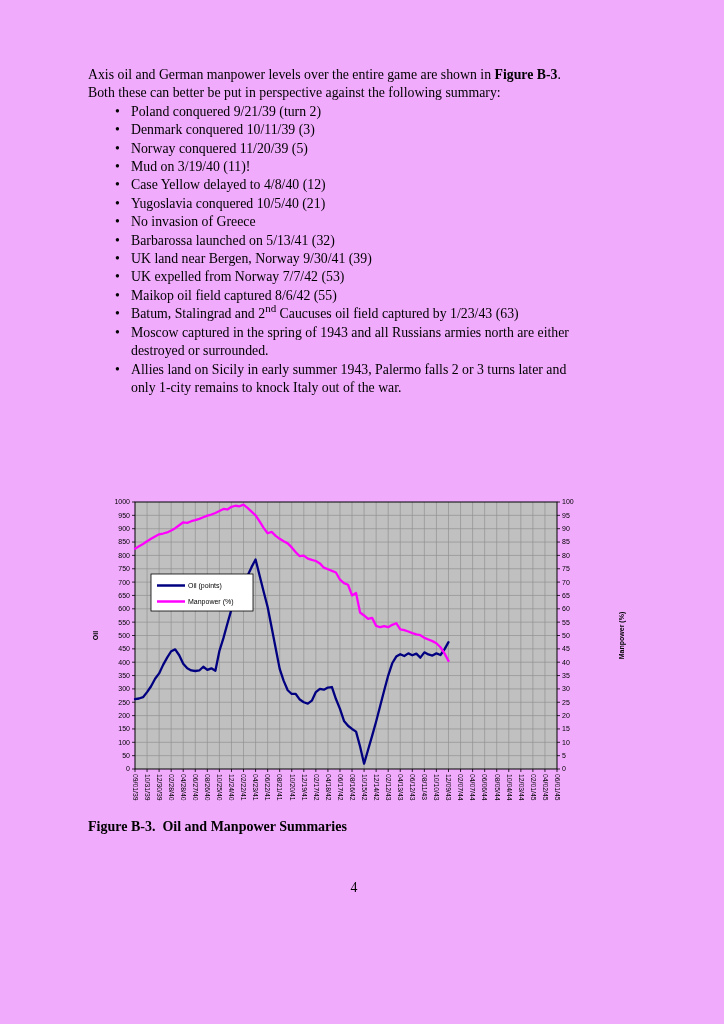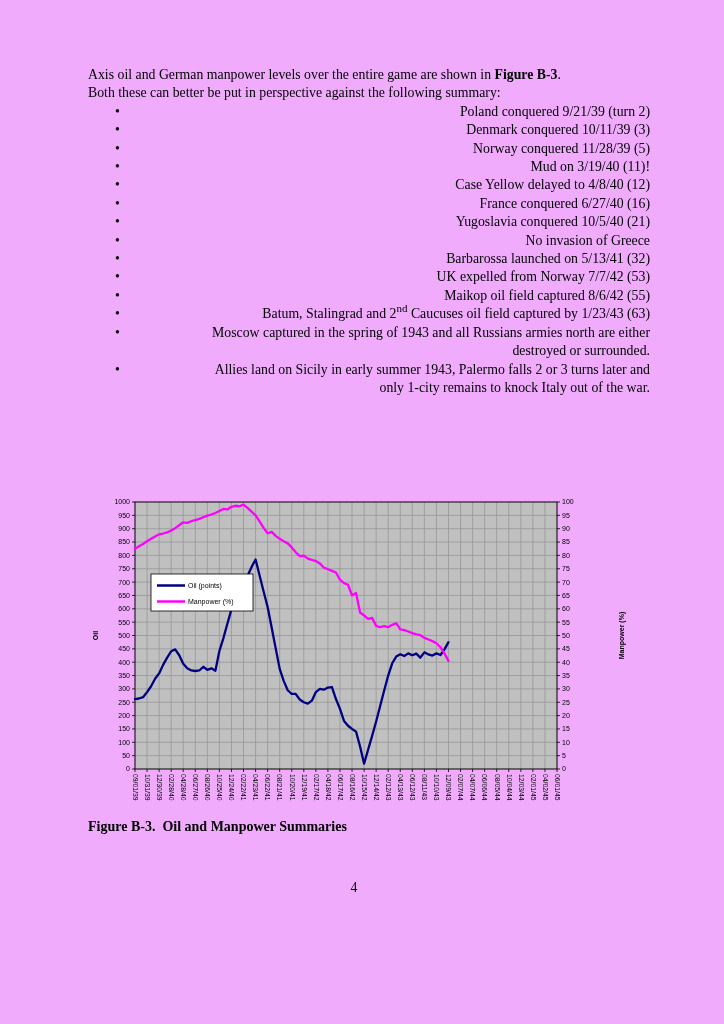--- a/index.html
+++ b/index.html
@@ -6,21 +6,21 @@
   .page {
     position:relative; width:724px; height:1024px; background:#f0abfc;
     font-family:"Liberation Serif", serif; color:#000; overflow:hidden;
   }
   .content {
     position:absolute; left:88px; top:66px; width:562px;
     font-size:13.8px; line-height:18.4px;
   }
   .intro { margin:0; white-space:pre-wrap; }
   .intro b { font-weight:bold; }
-  ul.bullets { list-style:none; margin:0; padding:0;text-align:right; }
+  ul.bullets { list-style:none; margin:0; padding:0; }
   ul.bullets li { position:relative; padding-left:43px; white-space:pre-wrap; }
   ul.bullets li::before { content:"\2022"; position:absolute; left:27px; top:0; }
   ul.bullets sup { font-size:11px; line-height:0; vertical-align:super; }
   .figure { position:absolute; left:88px; top:494px; width:565px; }
   .figure svg { display:block; font-family:"Liberation Sans", sans-serif; }
   .caption {
     width:530px; text-align:left; font-weight:bold; font-size:14px;
     margin-top:3px; white-space:pre-wrap;
   }
   .pagenum { position:absolute; top:880px; left:0; width:708px; text-align:center; font-size:13.8px; }
@@ -29,27 +29,27 @@
 <body>
 
 <div class="page">
 
   <div class="content">
     <p class="intro"><span>Axis oil and German manpower levels over the entire game are shown in </span><b>Figure B-3</b><span>.
 Both these can better be put in perspective against the following summary:</span></p>
     <ul class="bullets" id="bullet-list">
         <li>Poland conquered 9/21/39 (turn 2)</li>
         <li>Denmark conquered 10/11/39 (3)</li>
-        <li>Norway conquered 11/28/39 (5)</li>
+        <li>Norway conquered 11/20/39 (5)</li>
         <li>Mud on 3/19/40 (11)!</li>
         <li>Case Yellow delayed to 4/8/40 (12)</li>
-        <li>France conquered 6/27/40 (16)</li>
         <li>Yugoslavia conquered 10/5/40 (21)</li>
         <li>No invasion of Greece</li>
         <li>Barbarossa launched on 5/13/41 (32)</li>
+        <li>UK land near Bergen, Norway 9/30/41 (39)</li>
         <li>UK expelled from Norway 7/7/42 (53)</li>
         <li>Maikop oil field captured 8/6/42 (55)</li>
         <li>Batum, Stalingrad and 2<sup>nd</sup> Caucuses oil field captured by 1/23/43 (63)</li>
         <li>Moscow captured in the spring of 1943 and all Russians armies north are either
 destroyed or surrounded.</li>
         <li>Allies land on Sicily in early summer 1943, Palermo falls 2 or 3 turns later and
 only 1-city remains to knock Italy out of the war.</li>
       </ul>
   </div>
 

